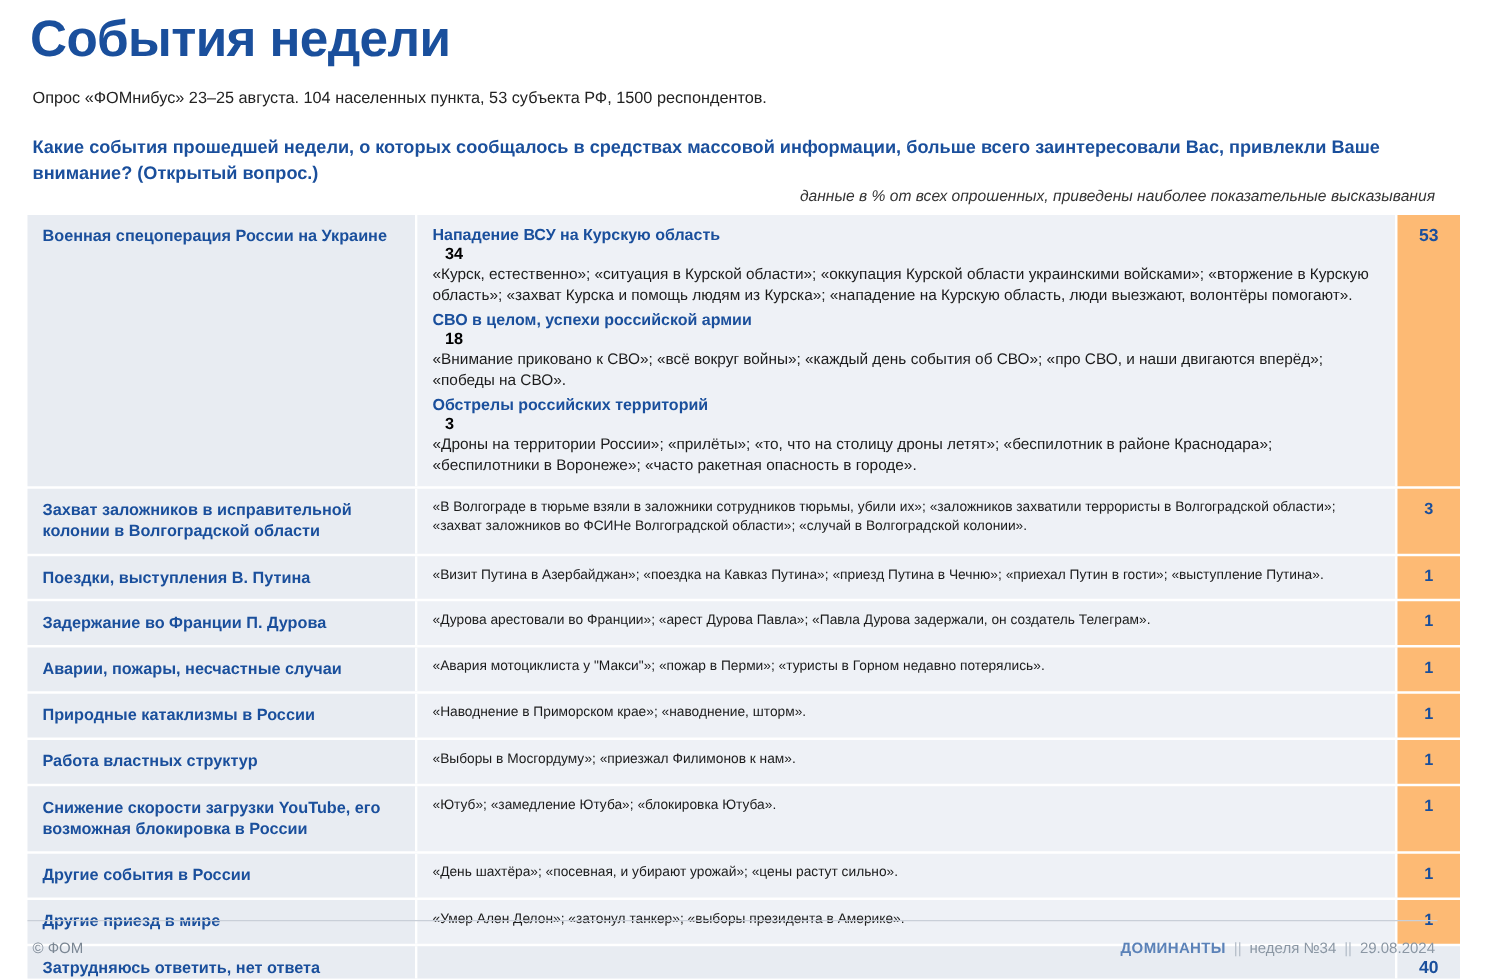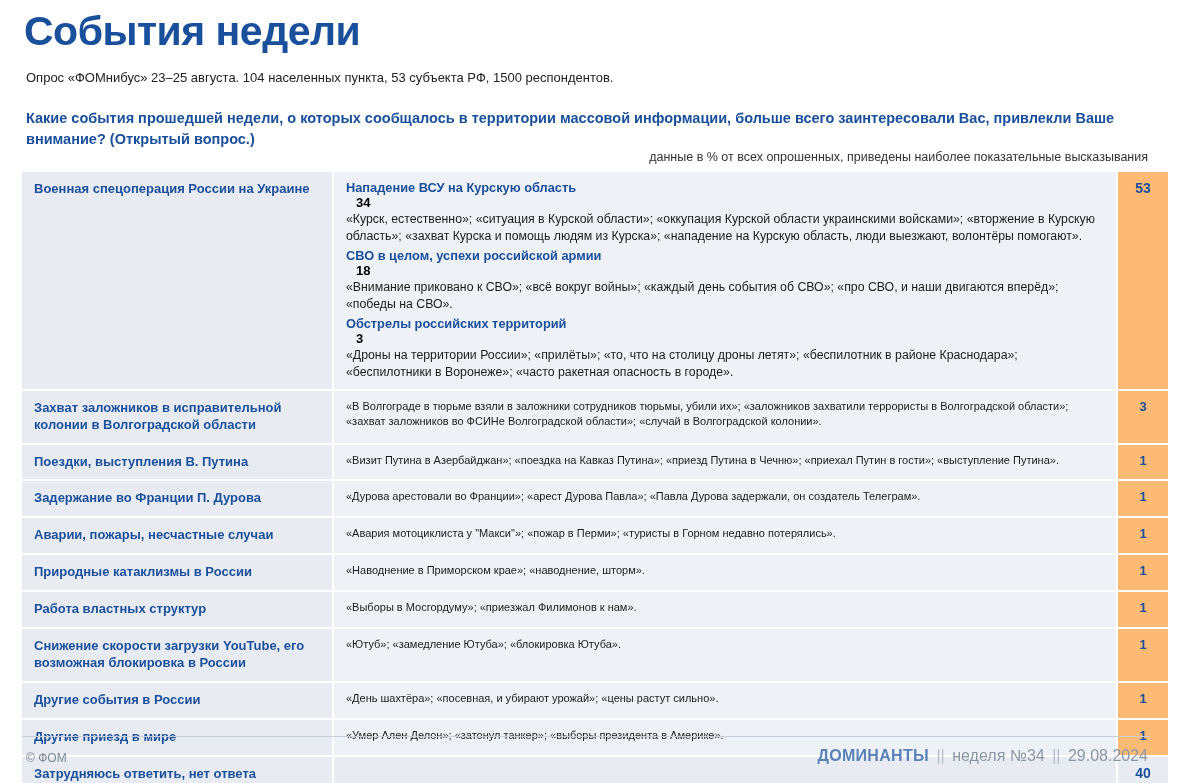--- a/index.html
+++ b/index.html
@@ -37,20 +37,21 @@
     width: 1140px;
     font-size: 14.5px;
     font-weight: bold;
     color: #1a4f9c;
     line-height: 1.45;
   }
   .note {
     position: absolute;
     right: 24px; top: 150px;
     font-size: 12.5px;
+    font-style: italic;
     color: #333333;
     text-align: right;
   }
 
   
   .table {
     position: absolute;
     left: 22px; top: 172px;
     width: 1146px;
   }
@@ -144,39 +145,39 @@
   }
   .copyright {
     position: absolute;
     left: 26px; bottom: 18px;
     font-size: 12px;
     color: #7b8794;
   }
   .footer-right {
     position: absolute;
     right: 24px; bottom: 18px;
-    font-size: 16px;
+    font-size: 12px;
     color: #8b97a4;
     margin-top: 48px;
   }
   .footer-right .brand {
     color: #5b82b8;
     font-weight: bold;
     letter-spacing: 0.3px;
   }
   .footer-right .sep { color: #b4bdc8; padding: 0 3px; }
 </style>
 </head>
 <body>
 
 <div class="page">
 
   <div class="title">События недели</div>
   <div class="subtitle">Опрос «ФОМнибус» 23–25 августа. 104 населенных пункта, 53 субъекта РФ, 1500 респондентов.</div>
-  <div class="question">Какие события прошедшей недели, о которых сообщалось в территории массовой информации, больше всего заинтересовали Вас, привлекли Ваше внимание? (Открытый вопрос.)</div>
+  <div class="question">Какие события прошедшей недели, о которых сообщалось в средствах массовой информации, больше всего заинтересовали Вас, привлекли Ваше внимание? (Открытый вопрос.)</div>
   <div class="note">данные в % от всех опрошенных, приведены наиболее показательные высказывания</div>
 
   <div class="table">
 
     <div class="row tall">
       <div class="cat">Военная спецоперация России на Украине</div>
       <div class="inner-body">
         <div class="sub">
           <div class="sub-head">
             <span class="sub-title">Нападение ВСУ на Курскую область</span>

